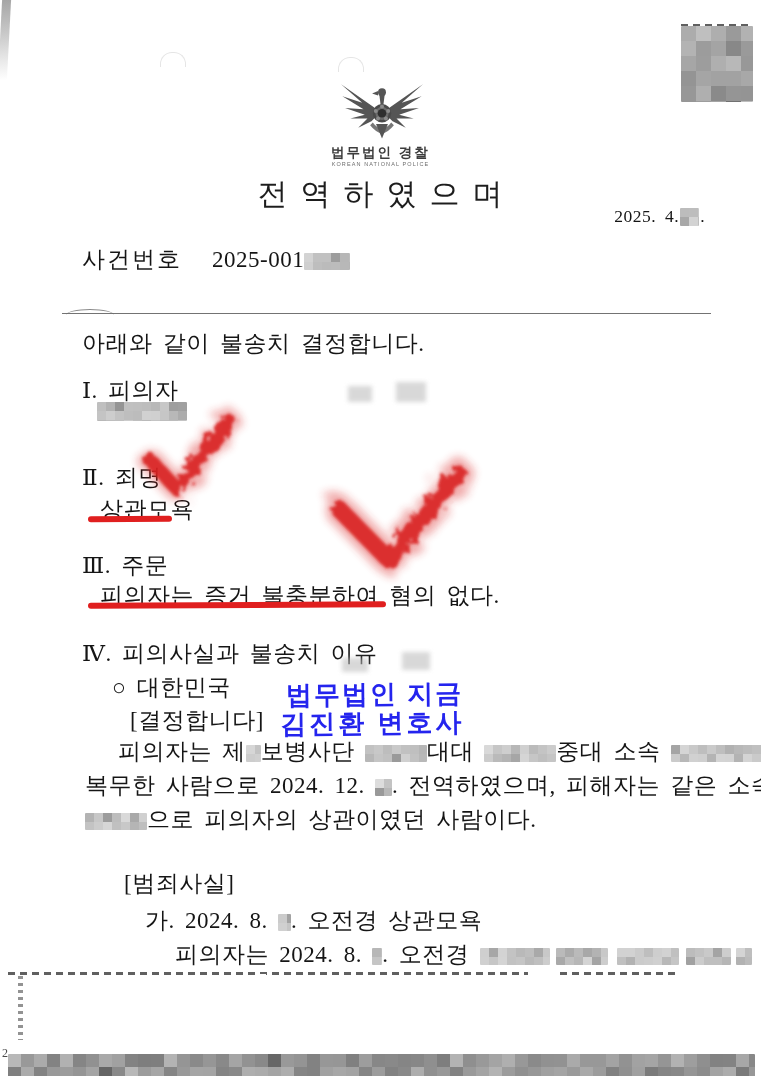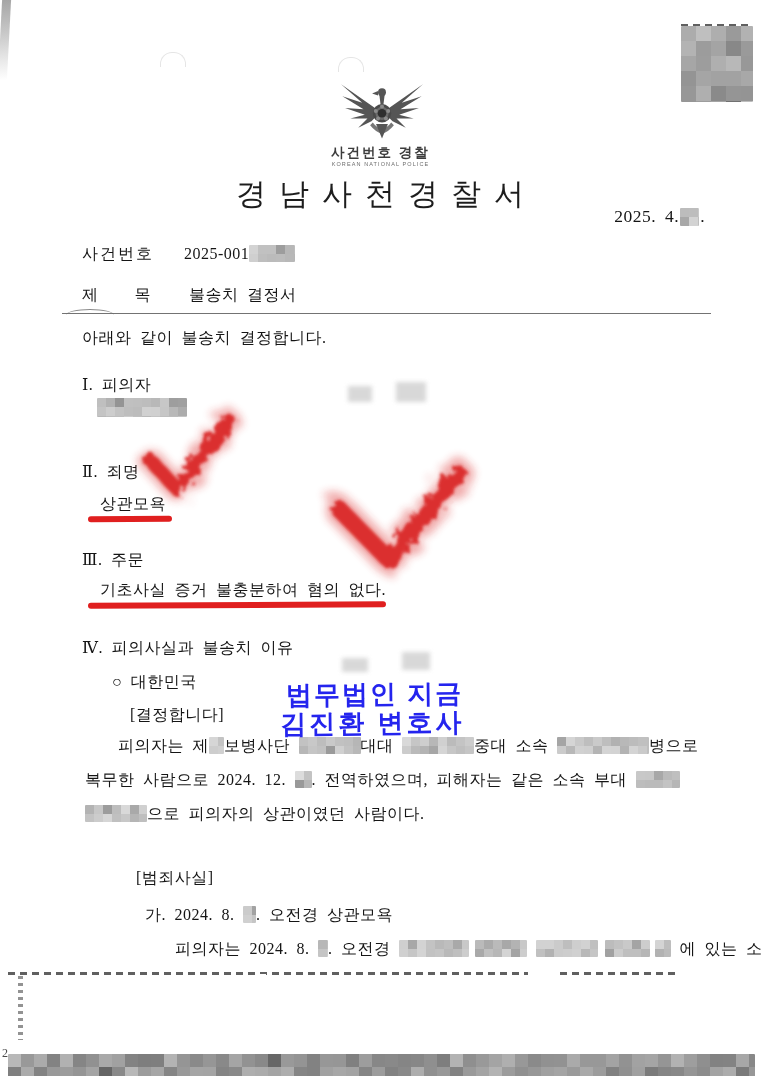--- a/index.html
+++ b/index.html
@@ -2,21 +2,21 @@
 <html><head>
 <meta charset="utf-8">
 <style>
   html,body{margin:0;padding:0;background:#e8e8e8;}
   .page{
     position:relative;width:761px;height:1076px;background:#ffffff;overflow:hidden;
     font-family:"Liberation Serif","DejaVu Serif","DejaVu Sans",serif;color:#151515;
     margin:0 auto;
   }
   .abs{position:absolute;}
-  .txt{font-size:16px;letter-spacing:.5px;word-spacing:4px;white-space:nowrap;}
+  .txt{font-size:23px;letter-spacing:.5px;word-spacing:4px;white-space:nowrap;}
   
   .corner-streak{left:0;top:0;width:9px;height:80px;
     background:linear-gradient(175deg,#8f8f8f 0%,#b9b9b9 40%,#e3e3e3 75%,rgba(255,255,255,0) 100%);
     transform:skewX(-3deg);opacity:.8;}
   .punch{width:24px;height:14px;border:1.5px solid #e3e3e3;border-bottom:none;
     border-radius:12px 12px 0 0;opacity:.9;}
   .emblem{left:329px;top:79px;width:106px;height:66px;}
   .org-kr{left:0;top:144px;width:761px;text-align:center;
     font-family:"Liberation Sans","DejaVu Sans",sans-serif;
     font-size:13.5px;font-weight:bold;letter-spacing:2px;color:#3c3c3c;}
@@ -94,82 +94,79 @@
         <g fill="#8b8b8b">
           <circle cx="70" cy="41.5" r="3"></circle>
             <circle cx="79.5" cy="48.5" r="3"></circle>
           <circle cx="76" cy="60" r="3"></circle>
             <circle cx="64" cy="60" r="3"></circle>
           <circle cx="60.5" cy="48.5" r="3"></circle>
         </g>
       </g>
     </svg>
   </div>
-  <div class="abs org-kr">사건번호 경찰</div>
+  <div class="abs org-kr">법무법인 경찰</div>
   <div class="abs org-en">KOREAN NATIONAL POLICE</div>
-  <div class="abs office">경남사천경찰서</div>
+  <div class="abs office">전역하였으며</div>
 
   
   <div class="abs txt date-line">2025. 4. <span class="mosaic" style="width: 19px; height: 18px;">
         <i style="position: absolute; left: 0px; top: 0px; width: 9px; height: 9px; background: rgb(188, 188, 188);"></i>
         <i style="position: absolute; left: 9px; top: 0px; width: 9px; height: 9px; background: rgb(189, 189, 189);"></i>
         <i style="position: absolute; left: 18px; top: 0px; width: 9px; height: 9px; background: rgb(201, 201, 201);"></i>
         <i style="position: absolute; left: 0px; top: 9px; width: 9px; height: 9px; background: rgb(168, 168, 168);"></i>
         <i style="position: absolute; left: 9px; top: 9px; width: 9px; height: 9px; background: rgb(211, 211, 211);"></i>
         <i style="position: absolute; left: 18px; top: 9px; width: 9px; height: 9px; background: rgb(190, 190, 190);"></i>
       </span>.</div>
 
   
   <div class="abs txt case-line">
     <span class="case-label">사건번호</span><span>2025-001<span class="mosaic" style="width: 46px; height: 17px;"><i style="position: absolute; left: 0px; top: 0px; width: 9px; height: 9px; background: rgb(211, 211, 211);"></i><i style="position: absolute; left: 9px; top: 0px; width: 9px; height: 9px; background: rgb(193, 193, 193);"></i><i style="position: absolute; left: 18px; top: 0px; width: 9px; height: 9px; background: rgb(193, 193, 193);"></i><i style="position: absolute; left: 27px; top: 0px; width: 9px; height: 9px; background: rgb(157, 157, 157);"></i><i style="position: absolute; left: 36px; top: 0px; width: 9px; height: 9px; background: rgb(183, 183, 183);"></i><i style="position: absolute; left: 45px; top: 0px; width: 9px; height: 9px; background: rgb(189, 189, 189);"></i><i style="position: absolute; left: 0px; top: 9px; width: 9px; height: 9px; background: rgb(207, 207, 207);"></i><i style="position: absolute; left: 9px; top: 9px; width: 9px; height: 9px; background: rgb(190, 190, 190);"></i><i style="position: absolute; left: 18px; top: 9px; width: 9px; height: 9px; background: rgb(187, 187, 187);"></i><i style="position: absolute; left: 27px; top: 9px; width: 9px; height: 9px; background: rgb(188, 188, 188);"></i><i style="position: absolute; left: 36px; top: 9px; width: 9px; height: 9px; background: rgb(184, 184, 184);"></i><i style="position: absolute; left: 45px; top: 9px; width: 9px; height: 9px; background: rgb(182, 182, 182);"></i></span></span>
   </div>
 
   
-  <div class="abs txt subject-line">
-    <span>제</span><span class="subject-b">목</span><span class="subject-v">불송치 결정서</span>
-  </div>
 
   <div class="abs rule"></div>
   <div class="abs rule-bump"></div>
 
   
   <div class="abs txt" style="left:82px;top:328px;">아래와 같이 불송치 결정합니다.</div>
 
   
   <div class="abs txt" style="left:82px;top:375px;">Ⅰ. 피의자</div>
   <div class="abs txt" style="left:97px;top:398px;"><span class="mosaic" style="width: 90px; height: 19px;"><i style="position: absolute; left: 0px; top: 0px; width: 9px; height: 9px; background: rgb(191, 191, 191);"></i><i style="position: absolute; left: 9px; top: 0px; width: 9px; height: 9px; background: rgb(178, 178, 178);"></i><i style="position: absolute; left: 18px; top: 0px; width: 9px; height: 9px; background: rgb(148, 148, 148);"></i><i style="position: absolute; left: 27px; top: 0px; width: 9px; height: 9px; background: rgb(192, 192, 192);"></i><i style="position: absolute; left: 36px; top: 0px; width: 9px; height: 9px; background: rgb(191, 191, 191);"></i><i style="position: absolute; left: 45px; top: 0px; width: 9px; height: 9px; background: rgb(189, 189, 189);"></i><i style="position: absolute; left: 54px; top: 0px; width: 9px; height: 9px; background: rgb(184, 184, 184);"></i><i style="position: absolute; left: 63px; top: 0px; width: 9px; height: 9px; background: rgb(199, 199, 199);"></i><i style="position: absolute; left: 72px; top: 0px; width: 9px; height: 9px; background: rgb(158, 158, 158);"></i><i style="position: absolute; left: 81px; top: 0px; width: 9px; height: 9px; background: rgb(160, 160, 160);"></i><i style="position: absolute; left: 0px; top: 9px; width: 9px; height: 9px; background: rgb(196, 196, 196);"></i><i style="position: absolute; left: 9px; top: 9px; width: 9px; height: 9px; background: rgb(205, 205, 205);"></i><i style="position: absolute; left: 18px; top: 9px; width: 9px; height: 9px; background: rgb(195, 195, 195);"></i><i style="position: absolute; left: 27px; top: 9px; width: 9px; height: 9px; background: rgb(190, 190, 190);"></i><i style="position: absolute; left: 36px; top: 9px; width: 9px; height: 9px; background: rgb(188, 188, 188);"></i><i style="position: absolute; left: 45px; top: 9px; width: 9px; height: 9px; background: rgb(209, 209, 209);"></i><i style="position: absolute; left: 54px; top: 9px; width: 9px; height: 9px; background: rgb(208, 208, 208);"></i><i style="position: absolute; left: 63px; top: 9px; width: 9px; height: 9px; background: rgb(198, 198, 198);"></i><i style="position: absolute; left: 72px; top: 9px; width: 9px; height: 9px; background: rgb(184, 184, 184);"></i><i style="position: absolute; left: 81px; top: 9px; width: 9px; height: 9px; background: rgb(172, 172, 172);"></i><i style="position: absolute; left: 0px; top: 18px; width: 9px; height: 9px; background: rgb(184, 184, 184);"></i><i style="position: absolute; left: 9px; top: 18px; width: 9px; height: 9px; background: rgb(190, 190, 190);"></i><i style="position: absolute; left: 18px; top: 18px; width: 9px; height: 9px; background: rgb(191, 191, 191);"></i><i style="position: absolute; left: 27px; top: 18px; width: 9px; height: 9px; background: rgb(204, 204, 204);"></i><i style="position: absolute; left: 36px; top: 18px; width: 9px; height: 9px; background: rgb(191, 191, 191);"></i><i style="position: absolute; left: 45px; top: 18px; width: 9px; height: 9px; background: rgb(186, 186, 186);"></i><i style="position: absolute; left: 54px; top: 18px; width: 9px; height: 9px; background: rgb(196, 196, 196);"></i><i style="position: absolute; left: 63px; top: 18px; width: 9px; height: 9px; background: rgb(190, 190, 190);"></i><i style="position: absolute; left: 72px; top: 18px; width: 9px; height: 9px; background: rgb(188, 188, 188);"></i><i style="position: absolute; left: 81px; top: 18px; width: 9px; height: 9px; background: rgb(195, 195, 195);"></i></span></div>
 
   
   <div class="abs txt" style="left:82px;top:462px;">Ⅱ. 죄명</div>
   <div class="abs txt" style="left:100px;top:494px;font-family:Liberation Serif, serif;">상관모욕</div>
   <div class="abs underline-red" style="left:88px;top:516px;width:84px;"></div>
 
   
   <div class="abs txt" style="left:82px;top:550px;">Ⅲ. 주문</div>
-  <div class="abs txt" style="left:100px;top:580px;">기초사실 증거 불충분하여 혐의 없다.</div>
+  <div class="abs txt" style="left:100px;top:580px;">피의자는 증거 불충분하여 혐의 없다.</div>
   <div class="abs underline-red" style="left:88px;top:602px;width:298px;"></div>
 
   
   <div class="abs txt" style="left:82px;top:638px;">Ⅳ. 피의사실과 불송치 이유</div>
   <div class="abs txt" style="left:112px;top:672px;">○ 대한민국</div>
   <div class="abs txt" style="left:130px;top:705px;">[결정합니다]</div>
 
   
   <div class="abs watermark">
     <div>법무법인 지금</div>
     <div class="wm2">김진환 변호사</div>
   </div>
 
   
   <div class="abs txt" style="left:118px;top:736px;">피의자는 제<span class="mosaic" style="width: 15px; height: 17px;"><i style="position: absolute; left: 0px; top: 0px; width: 9px; height: 9px; background: rgb(214, 214, 214);"></i><i style="position: absolute; left: 9px; top: 0px; width: 9px; height: 9px; background: rgb(195, 195, 195);"></i><i style="position: absolute; left: 0px; top: 9px; width: 9px; height: 9px; background: rgb(205, 205, 205);"></i><i style="position: absolute; left: 9px; top: 9px; width: 9px; height: 9px; background: rgb(208, 208, 208);"></i></span>보병사단 <span class="mosaic" style="width: 62px; height: 17px;"><i style="position: absolute; left: 0px; top: 0px; width: 9px; height: 9px; background: rgb(194, 194, 194);"></i><i style="position: absolute; left: 9px; top: 0px; width: 9px; height: 9px; background: rgb(200, 200, 200);"></i><i style="position: absolute; left: 18px; top: 0px; width: 9px; height: 9px; background: rgb(189, 189, 189);"></i><i style="position: absolute; left: 27px; top: 0px; width: 9px; height: 9px; background: rgb(201, 201, 201);"></i><i style="position: absolute; left: 36px; top: 0px; width: 9px; height: 9px; background: rgb(193, 193, 193);"></i><i style="position: absolute; left: 45px; top: 0px; width: 9px; height: 9px; background: rgb(191, 191, 191);"></i><i style="position: absolute; left: 54px; top: 0px; width: 9px; height: 9px; background: rgb(182, 182, 182);"></i><i style="position: absolute; left: 0px; top: 9px; width: 9px; height: 9px; background: rgb(183, 183, 183);"></i><i style="position: absolute; left: 9px; top: 9px; width: 9px; height: 9px; background: rgb(197, 197, 197);"></i><i style="position: absolute; left: 18px; top: 9px; width: 9px; height: 9px; background: rgb(193, 193, 193);"></i><i style="position: absolute; left: 27px; top: 9px; width: 9px; height: 9px; background: rgb(154, 154, 154);"></i><i style="position: absolute; left: 36px; top: 9px; width: 9px; height: 9px; background: rgb(208, 208, 208);"></i><i style="position: absolute; left: 45px; top: 9px; width: 9px; height: 9px; background: rgb(194, 194, 194);"></i><i style="position: absolute; left: 54px; top: 9px; width: 9px; height: 9px; background: rgb(184, 184, 184);"></i></span>대대 <span class="mosaic" style="width: 72px; height: 17px;"><i style="position: absolute; left: 0px; top: 0px; width: 9px; height: 9px; background: rgb(217, 217, 217);"></i><i style="position: absolute; left: 9px; top: 0px; width: 9px; height: 9px; background: rgb(198, 198, 198);"></i><i style="position: absolute; left: 18px; top: 0px; width: 9px; height: 9px; background: rgb(206, 206, 206);"></i><i style="position: absolute; left: 27px; top: 0px; width: 9px; height: 9px; background: rgb(183, 183, 183);"></i><i style="position: absolute; left: 36px; top: 0px; width: 9px; height: 9px; background: rgb(208, 208, 208);"></i><i style="position: absolute; left: 45px; top: 0px; width: 9px; height: 9px; background: rgb(187, 187, 187);"></i><i style="position: absolute; left: 54px; top: 0px; width: 9px; height: 9px; background: rgb(196, 196, 196);"></i><i style="position: absolute; left: 63px; top: 0px; width: 9px; height: 9px; background: rgb(204, 204, 204);"></i><i style="position: absolute; left: 0px; top: 9px; width: 9px; height: 9px; background: rgb(204, 204, 204);"></i><i style="position: absolute; left: 9px; top: 9px; width: 9px; height: 9px; background: rgb(186, 186, 186);"></i><i style="position: absolute; left: 18px; top: 9px; width: 9px; height: 9px; background: rgb(180, 180, 180);"></i><i style="position: absolute; left: 27px; top: 9px; width: 9px; height: 9px; background: rgb(166, 166, 166);"></i><i style="position: absolute; left: 36px; top: 9px; width: 9px; height: 9px; background: rgb(213, 213, 213);"></i><i style="position: absolute; left: 45px; top: 9px; width: 9px; height: 9px; background: rgb(198, 198, 198);"></i><i style="position: absolute; left: 54px; top: 9px; width: 9px; height: 9px; background: rgb(191, 191, 191);"></i><i style="position: absolute; left: 63px; top: 9px; width: 9px; height: 9px; background: rgb(197, 197, 197);"></i></span>중대 소속 <span class="mosaic" style="width: 92px; height: 17px;"><i style="position: absolute; left: 0px; top: 0px; width: 9px; height: 9px; background: rgb(165, 165, 165);"></i><i style="position: absolute; left: 9px; top: 0px; width: 9px; height: 9px; background: rgb(213, 213, 213);"></i><i style="position: absolute; left: 18px; top: 0px; width: 9px; height: 9px; background: rgb(201, 201, 201);"></i><i style="position: absolute; left: 27px; top: 0px; width: 9px; height: 9px; background: rgb(190, 190, 190);"></i><i style="position: absolute; left: 36px; top: 0px; width: 9px; height: 9px; background: rgb(202, 202, 202);"></i><i style="position: absolute; left: 45px; top: 0px; width: 9px; height: 9px; background: rgb(190, 190, 190);"></i><i style="position: absolute; left: 54px; top: 0px; width: 9px; height: 9px; background: rgb(177, 177, 177);"></i><i style="position: absolute; left: 63px; top: 0px; width: 9px; height: 9px; background: rgb(184, 184, 184);"></i><i style="position: absolute; left: 72px; top: 0px; width: 9px; height: 9px; background: rgb(188, 188, 188);"></i><i style="position: absolute; left: 81px; top: 0px; width: 9px; height: 9px; background: rgb(192, 192, 192);"></i><i style="position: absolute; left: 90px; top: 0px; width: 9px; height: 9px; background: rgb(191, 191, 191);"></i><i style="position: absolute; left: 0px; top: 9px; width: 9px; height: 9px; background: rgb(203, 203, 203);"></i><i style="position: absolute; left: 9px; top: 9px; width: 9px; height: 9px; background: rgb(184, 184, 184);"></i><i style="position: absolute; left: 18px; top: 9px; width: 9px; height: 9px; background: rgb(209, 209, 209);"></i><i style="position: absolute; left: 27px; top: 9px; width: 9px; height: 9px; background: rgb(207, 207, 207);"></i><i style="position: absolute; left: 36px; top: 9px; width: 9px; height: 9px; background: rgb(180, 180, 180);"></i><i style="position: absolute; left: 45px; top: 9px; width: 9px; height: 9px; background: rgb(212, 212, 212);"></i><i style="position: absolute; left: 54px; top: 9px; width: 9px; height: 9px; background: rgb(211, 211, 211);"></i><i style="position: absolute; left: 63px; top: 9px; width: 9px; height: 9px; background: rgb(179, 179, 179);"></i><i style="position: absolute; left: 72px; top: 9px; width: 9px; height: 9px; background: rgb(212, 212, 212);"></i><i style="position: absolute; left: 81px; top: 9px; width: 9px; height: 9px; background: rgb(202, 202, 202);"></i><i style="position: absolute; left: 90px; top: 9px; width: 9px; height: 9px; background: rgb(191, 191, 191);"></i></span>병으로</div>
   <div class="abs txt" style="left:85px;top:770px;">복무한 사람으로 2024. 12. <span class="mosaic" style="width: 17px; height: 17px;"><i style="position: absolute; left: 0px; top: 0px; width: 9px; height: 9px; background: rgb(220, 220, 220);"></i><i style="position: absolute; left: 9px; top: 0px; width: 9px; height: 9px; background: rgb(195, 195, 195);"></i><i style="position: absolute; left: 0px; top: 9px; width: 9px; height: 9px; background: rgb(153, 153, 153);"></i><i style="position: absolute; left: 9px; top: 9px; width: 9px; height: 9px; background: rgb(183, 183, 183);"></i></span>. 전역하였으며, 피해자는 같은 소속 부대 <span class="mosaic" style="width: 44px; height: 17px;"><i style="position: absolute; left: 0px; top: 0px; width: 9px; height: 9px; background: rgb(200, 200, 200);"></i><i style="position: absolute; left: 9px; top: 0px; width: 9px; height: 9px; background: rgb(199, 199, 199);"></i><i style="position: absolute; left: 18px; top: 0px; width: 9px; height: 9px; background: rgb(168, 168, 168);"></i><i style="position: absolute; left: 27px; top: 0px; width: 9px; height: 9px; background: rgb(186, 186, 186);"></i><i style="position: absolute; left: 36px; top: 0px; width: 9px; height: 9px; background: rgb(191, 191, 191);"></i><i style="position: absolute; left: 0px; top: 9px; width: 9px; height: 9px; background: rgb(189, 189, 189);"></i><i style="position: absolute; left: 9px; top: 9px; width: 9px; height: 9px; background: rgb(187, 187, 187);"></i><i style="position: absolute; left: 18px; top: 9px; width: 9px; height: 9px; background: rgb(187, 187, 187);"></i><i style="position: absolute; left: 27px; top: 9px; width: 9px; height: 9px; background: rgb(195, 195, 195);"></i><i style="position: absolute; left: 36px; top: 9px; width: 9px; height: 9px; background: rgb(182, 182, 182);"></i></span></div>
   <div class="abs txt" style="left:85px;top:804px;"><span class="mosaic" style="width: 62px; height: 17px;"><i style="position: absolute; left: 0px; top: 0px; width: 9px; height: 9px; background: rgb(179, 179, 179);"></i><i style="position: absolute; left: 9px; top: 0px; width: 9px; height: 9px; background: rgb(199, 199, 199);"></i><i style="position: absolute; left: 18px; top: 0px; width: 9px; height: 9px; background: rgb(156, 156, 156);"></i><i style="position: absolute; left: 27px; top: 0px; width: 9px; height: 9px; background: rgb(189, 189, 189);"></i><i style="position: absolute; left: 36px; top: 0px; width: 9px; height: 9px; background: rgb(217, 217, 217);"></i><i style="position: absolute; left: 45px; top: 0px; width: 9px; height: 9px; background: rgb(169, 169, 169);"></i><i style="position: absolute; left: 54px; top: 0px; width: 9px; height: 9px; background: rgb(208, 208, 208);"></i><i style="position: absolute; left: 0px; top: 9px; width: 9px; height: 9px; background: rgb(195, 195, 195);"></i><i style="position: absolute; left: 9px; top: 9px; width: 9px; height: 9px; background: rgb(204, 204, 204);"></i><i style="position: absolute; left: 18px; top: 9px; width: 9px; height: 9px; background: rgb(214, 214, 214);"></i><i style="position: absolute; left: 27px; top: 9px; width: 9px; height: 9px; background: rgb(192, 192, 192);"></i><i style="position: absolute; left: 36px; top: 9px; width: 9px; height: 9px; background: rgb(200, 200, 200);"></i><i style="position: absolute; left: 45px; top: 9px; width: 9px; height: 9px; background: rgb(181, 181, 181);"></i><i style="position: absolute; left: 54px; top: 9px; width: 9px; height: 9px; background: rgb(191, 191, 191);"></i></span>으로 피의자의 상관이였던 사람이다.</div>
 
   
-  <div class="abs txt" style="left:136px;top:868px;">[범죄사실]</div>
+  <div class="abs txt" style="left:124px;top:868px;">[범죄사실]</div>
   <div class="abs txt" style="left:145px;top:905px;">가. 2024. 8. <span class="mosaic" style="width: 13px; height: 17px;"><i style="position: absolute; left: 0px; top: 0px; width: 9px; height: 9px; background: rgb(203, 203, 203);"></i><i style="position: absolute; left: 9px; top: 0px; width: 9px; height: 9px; background: rgb(162, 162, 162);"></i><i style="position: absolute; left: 0px; top: 9px; width: 9px; height: 9px; background: rgb(208, 208, 208);"></i><i style="position: absolute; left: 9px; top: 9px; width: 9px; height: 9px; background: rgb(197, 197, 197);"></i></span>. 오전경 상관모욕</div>
   <div class="abs txt" style="left:175px;top:939px;">피의자는 2024. 8. <span class="mosaic" style="width: 10px; height: 17px;"><i style="position: absolute; left: 0px; top: 0px; width: 9px; height: 9px; background: rgb(183, 183, 183);"></i><i style="position: absolute; left: 9px; top: 0px; width: 9px; height: 9px; background: rgb(191, 191, 191);"></i><i style="position: absolute; left: 0px; top: 9px; width: 9px; height: 9px; background: rgb(197, 197, 197);"></i><i style="position: absolute; left: 9px; top: 9px; width: 9px; height: 9px; background: rgb(205, 205, 205);"></i></span>. 오전경 <span class="mosaic" style="width: 70px; height: 17px;"><i style="position: absolute; left: 0px; top: 0px; width: 9px; height: 9px; background: rgb(207, 207, 207);"></i><i style="position: absolute; left: 9px; top: 0px; width: 9px; height: 9px; background: rgb(167, 167, 167);"></i><i style="position: absolute; left: 18px; top: 0px; width: 9px; height: 9px; background: rgb(211, 211, 211);"></i><i style="position: absolute; left: 27px; top: 0px; width: 9px; height: 9px; background: rgb(195, 195, 195);"></i><i style="position: absolute; left: 36px; top: 0px; width: 9px; height: 9px; background: rgb(185, 185, 185);"></i><i style="position: absolute; left: 45px; top: 0px; width: 9px; height: 9px; background: rgb(190, 190, 190);"></i><i style="position: absolute; left: 54px; top: 0px; width: 9px; height: 9px; background: rgb(169, 169, 169);"></i><i style="position: absolute; left: 63px; top: 0px; width: 9px; height: 9px; background: rgb(200, 200, 200);"></i><i style="position: absolute; left: 0px; top: 9px; width: 9px; height: 9px; background: rgb(208, 208, 208);"></i><i style="position: absolute; left: 9px; top: 9px; width: 9px; height: 9px; background: rgb(198, 198, 198);"></i><i style="position: absolute; left: 18px; top: 9px; width: 9px; height: 9px; background: rgb(212, 212, 212);"></i><i style="position: absolute; left: 27px; top: 9px; width: 9px; height: 9px; background: rgb(194, 194, 194);"></i><i style="position: absolute; left: 36px; top: 9px; width: 9px; height: 9px; background: rgb(197, 197, 197);"></i><i style="position: absolute; left: 45px; top: 9px; width: 9px; height: 9px; background: rgb(185, 185, 185);"></i><i style="position: absolute; left: 54px; top: 9px; width: 9px; height: 9px; background: rgb(191, 191, 191);"></i><i style="position: absolute; left: 63px; top: 9px; width: 9px; height: 9px; background: rgb(205, 205, 205);"></i></span><span class="mgap" style="width: 6px;"></span><span class="mosaic" style="width: 52px; height: 17px;"><i style="position: absolute; left: 0px; top: 0px; width: 9px; height: 9px; background: rgb(186, 186, 186);"></i><i style="position: absolute; left: 9px; top: 0px; width: 9px; height: 9px; background: rgb(171, 171, 171);"></i><i style="position: absolute; left: 18px; top: 0px; width: 9px; height: 9px; background: rgb(186, 186, 186);"></i><i style="position: absolute; left: 27px; top: 0px; width: 9px; height: 9px; background: rgb(168, 168, 168);"></i><i style="position: absolute; left: 36px; top: 0px; width: 9px; height: 9px; background: rgb(179, 179, 179);"></i><i style="position: absolute; left: 45px; top: 0px; width: 9px; height: 9px; background: rgb(200, 200, 200);"></i><i style="position: absolute; left: 0px; top: 9px; width: 9px; height: 9px; background: rgb(169, 169, 169);"></i><i style="position: absolute; left: 9px; top: 9px; width: 9px; height: 9px; background: rgb(192, 192, 192);"></i><i style="position: absolute; left: 18px; top: 9px; width: 9px; height: 9px; background: rgb(183, 183, 183);"></i><i style="position: absolute; left: 27px; top: 9px; width: 9px; height: 9px; background: rgb(212, 212, 212);"></i><i style="position: absolute; left: 36px; top: 9px; width: 9px; height: 9px; background: rgb(164, 164, 164);"></i><i style="position: absolute; left: 45px; top: 9px; width: 9px; height: 9px; background: rgb(205, 205, 205);"></i></span><span class="mgap" style="width: 9px;"></span><span class="mosaic" style="width: 62px; height: 17px;"><i style="position: absolute; left: 0px; top: 0px; width: 9px; height: 9px; background: rgb(210, 210, 210);"></i><i style="position: absolute; left: 9px; top: 0px; width: 9px; height: 9px; background: rgb(210, 210, 210);"></i><i style="position: absolute; left: 18px; top: 0px; width: 9px; height: 9px; background: rgb(203, 203, 203);"></i><i style="position: absolute; left: 27px; top: 0px; width: 9px; height: 9px; background: rgb(190, 190, 190);"></i><i style="position: absolute; left: 36px; top: 0px; width: 9px; height: 9px; background: rgb(206, 206, 206);"></i><i style="position: absolute; left: 45px; top: 0px; width: 9px; height: 9px; background: rgb(210, 210, 210);"></i><i style="position: absolute; left: 54px; top: 0px; width: 9px; height: 9px; background: rgb(192, 192, 192);"></i><i style="position: absolute; left: 0px; top: 9px; width: 9px; height: 9px; background: rgb(192, 192, 192);"></i><i style="position: absolute; left: 9px; top: 9px; width: 9px; height: 9px; background: rgb(178, 178, 178);"></i><i style="position: absolute; left: 18px; top: 9px; width: 9px; height: 9px; background: rgb(203, 203, 203);"></i><i style="position: absolute; left: 27px; top: 9px; width: 9px; height: 9px; background: rgb(205, 205, 205);"></i><i style="position: absolute; left: 36px; top: 9px; width: 9px; height: 9px; background: rgb(208, 208, 208);"></i><i style="position: absolute; left: 45px; top: 9px; width: 9px; height: 9px; background: rgb(184, 184, 184);"></i><i style="position: absolute; left: 54px; top: 9px; width: 9px; height: 9px; background: rgb(197, 197, 197);"></i></span><span class="mgap" style="width: 7px;"></span><span class="mosaic" style="width: 45px; height: 17px;"><i style="position: absolute; left: 0px; top: 0px; width: 9px; height: 9px; background: rgb(188, 188, 188);"></i><i style="position: absolute; left: 9px; top: 0px; width: 9px; height: 9px; background: rgb(194, 194, 194);"></i><i style="position: absolute; left: 18px; top: 0px; width: 9px; height: 9px; background: rgb(201, 201, 201);"></i><i style="position: absolute; left: 27px; top: 0px; width: 9px; height: 9px; background: rgb(164, 164, 164);"></i><i style="position: absolute; left: 36px; top: 0px; width: 9px; height: 9px; background: rgb(205, 205, 205);"></i><i style="position: absolute; left: 0px; top: 9px; width: 9px; height: 9px; background: rgb(161, 161, 161);"></i><i style="position: absolute; left: 9px; top: 9px; width: 9px; height: 9px; background: rgb(204, 204, 204);"></i><i style="position: absolute; left: 18px; top: 9px; width: 9px; height: 9px; background: rgb(191, 191, 191);"></i><i style="position: absolute; left: 27px; top: 9px; width: 9px; height: 9px; background: rgb(191, 191, 191);"></i><i style="position: absolute; left: 36px; top: 9px; width: 9px; height: 9px; background: rgb(182, 182, 182);"></i></span><span class="mgap" style="width: 5px;"></span><span class="mosaic" style="width: 16px; height: 17px;"><i style="position: absolute; left: 0px; top: 0px; width: 9px; height: 9px; background: rgb(212, 212, 212);"></i><i style="position: absolute; left: 9px; top: 0px; width: 9px; height: 9px; background: rgb(190, 190, 190);"></i><i style="position: absolute; left: 0px; top: 9px; width: 9px; height: 9px; background: rgb(178, 178, 178);"></i><i style="position: absolute; left: 9px; top: 9px; width: 9px; height: 9px; background: rgb(187, 187, 187);"></i></span> 에 있는 소</div>
 
   
   <div class="abs smudge" style="left:348px;top:382px;width:90px;height:26px;">
     <i style="left:0;top:4px;width:24px;height:16px;"></i>
       <i style="left:48px;top:0;width:30px;height:20px;"></i>
   </div>
   <div class="abs smudge" style="left:342px;top:652px;width:100px;height:26px;">
     <i style="left:0;top:6px;width:26px;height:14px;"></i>

